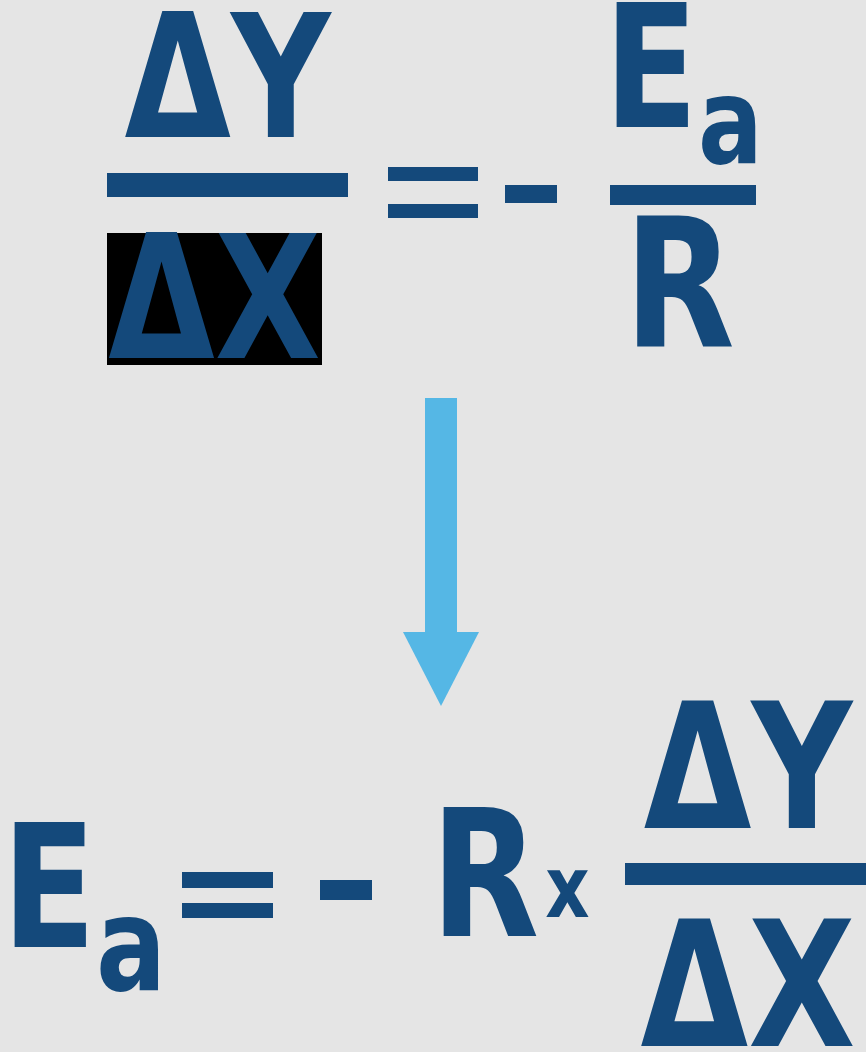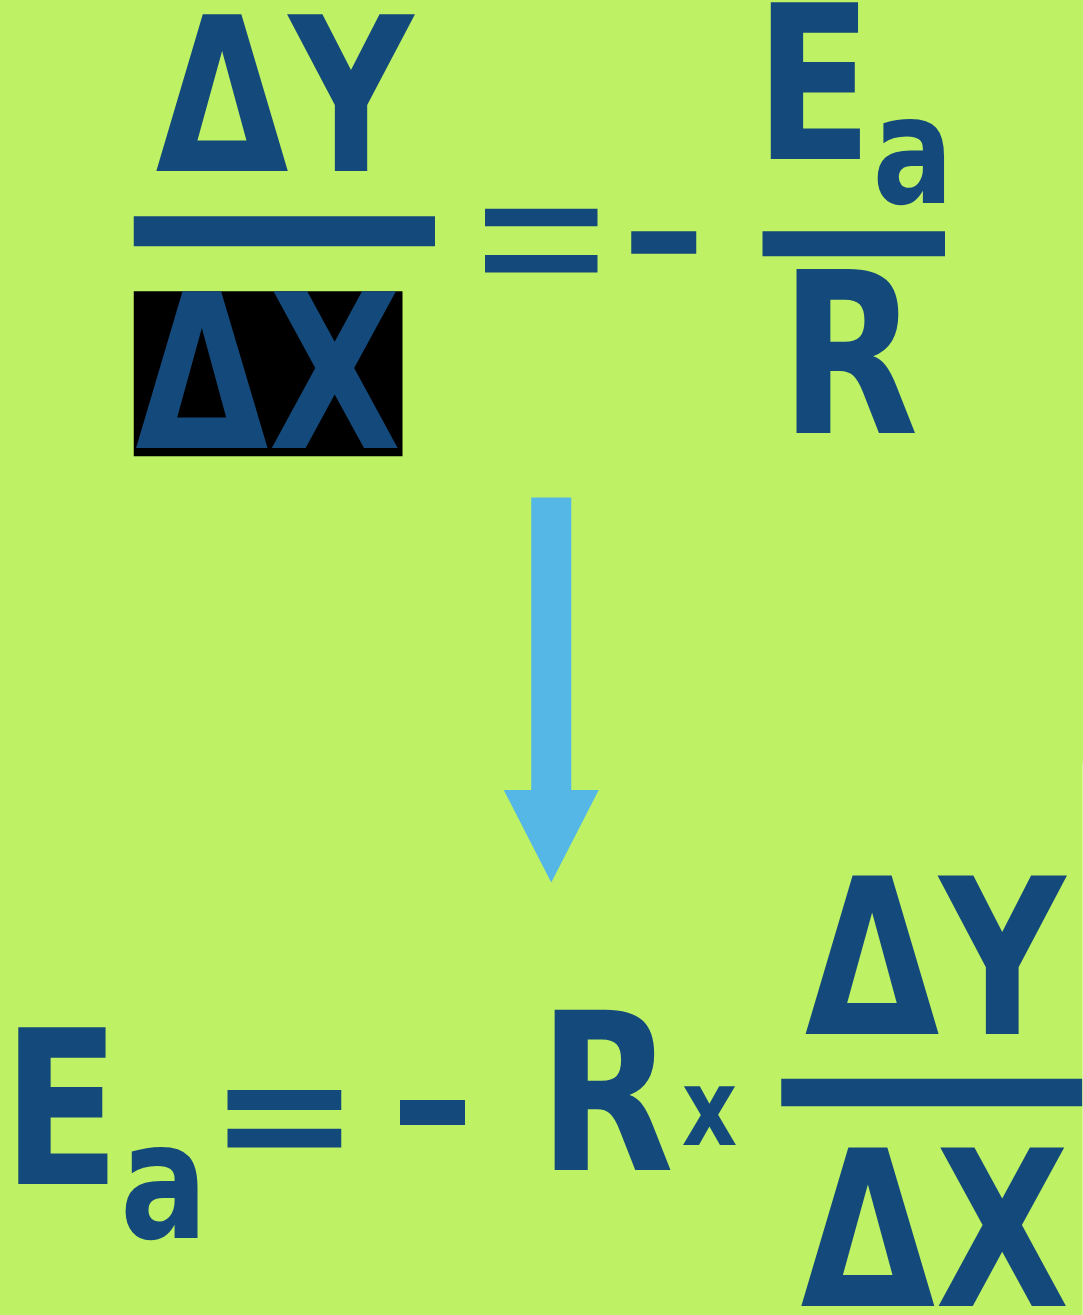--- a/index.html
+++ b/index.html
@@ -9,21 +9,21 @@
   body {
     width: 866px;
     height: 1052px;
     background: #FFFFFF;
     font-family: "DejaVu Sans", sans-serif;
   }
   .canvas {
     position: relative;
     width: 866px;
     height: 1052px;
-    background: #bef264;
+    background: #e5e5e5;
     overflow: hidden;
   }
   
   .txt {
     position: absolute;
     display: flex;
     align-items: center;
     justify-content: center;
     color: #14497B;
     font-weight: bold;

